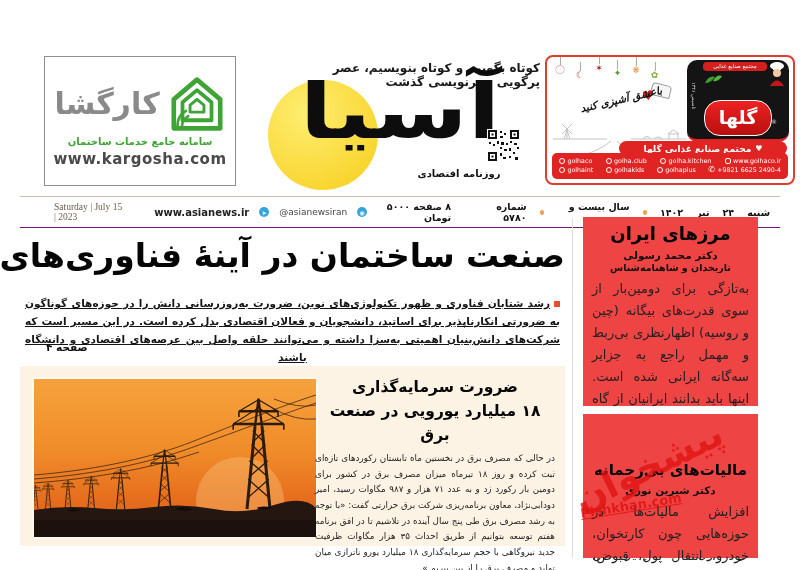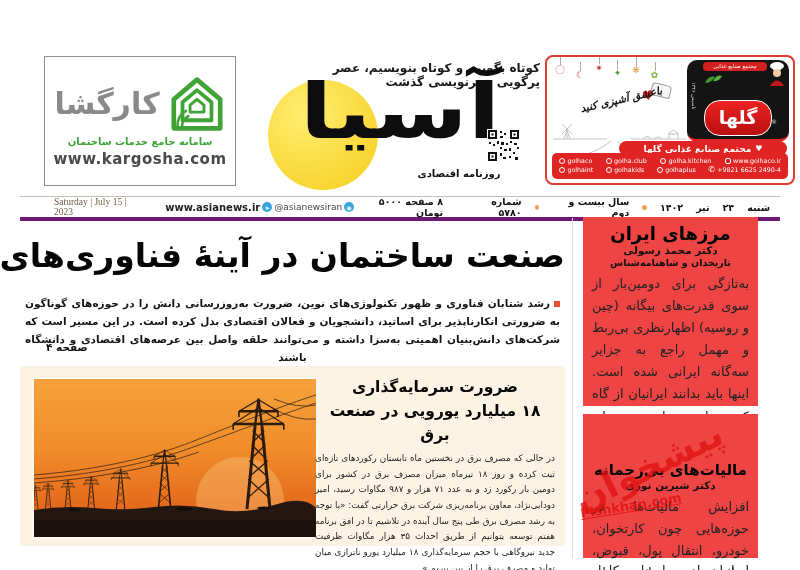--- a/index.html
+++ b/index.html
@@ -61,60 +61,60 @@
   .g-bheart{font-size:8px;color:#fff;}
   .g-footer{position:absolute;left:5px;right:5px;bottom:4px;height:26px;background:#e02424;border-radius:5px;
     color:#fff;display:flex;flex-direction:column;justify-content:center;gap:2px;padding:0 7px;box-sizing:border-box;}
   .g-frow{display:flex;justify-content:space-between;align-items:center;font-size:6.3px;line-height:1;}
   .g-item{display:flex;align-items:center;gap:2.5px;}
   .g-cic{width:6px;height:6px;border:1px solid #fff;border-radius:2px;display:inline-block;box-sizing:border-box;}
   .g-cic.round{border-radius:50%;}
   .g-phn{font-size:8px;line-height:1;}
 
   
-  .datebar{position:absolute;left:20px;top:196px;width:760px;height:25px;box-sizing:border-box;
-    border-top:1px solid #c6beb2;border-bottom:4px solid #701a75;display:flex;align-items:center;
+  .datebar{position:absolute;left:20px;top:196px;width:760px;height:32px;box-sizing:border-box;
+    border-top:1px solid #c6beb2;border-bottom:1px solid #701a75;display:flex;align-items:center;
     justify-content:space-between;padding:0 10px 0 34px;}
   .db-left{display:flex;align-items:center;gap:28px;}
   .db-en{font-family:"Liberation Serif",serif;font-size:9.5px;color:#6e5a48;}
-  .db-webgroup{display:flex;align-items:center;gap:2px;}
+  .db-webgroup{display:flex;align-items:center;gap:10px;}
   .db-site{font-size:10px;font-weight:bold;color:#222;}
   .db-ic{width:10px;height:10px;border-radius:50%;background:#36a6da;color:#fff;font-size:6px;
     display:inline-flex;align-items:center;justify-content:center;}
   .db-handle{font-size:9px;color:#444;}
   .db-fa{display:flex;direction:rtl;align-items:center;gap:13px;font-size:9.5px;font-weight:bold;color:#111;}
   .db-dot{width:5px;height:5px;border-radius:50%;background:#eda14e;}
   .db-price{margin-inline-start:12px;}
 
   
   .kicker{position:absolute;left:20px;top:221px;width:545px;text-align:center;direction:rtl;
     font-size:13px;font-weight:bold;color:#0c0c0c;}
   .headline{position:absolute;left:20px;top:236px;width:545px;text-align:center;direction:rtl;
     font-size:33px;font-weight:800;color:#050505;white-space:nowrap;letter-spacing:-.5px;}
   .lead{position:absolute;left:25px;top:294px;width:535px;direction:rtl;font-size:10.5px;font-weight:600;
-    line-height:1.72;text-align:justify;text-align-last:center;color:#141414;}
+    line-height:1.72;text-align:justify;text-align-last:center;color:#141414;text-decoration:underline;}
   .bullet{display:inline-block;width:6px;height:6px;background:#e2512c;margin-left:4px;vertical-align:middle;}
   .page4{position:absolute;left:46px;top:341px;font-size:10.5px;font-weight:bold;direction:rtl;color:#111;}
 
   
   .feature{position:absolute;left:20px;top:366px;width:545px;height:180px;background:#fcf3e4;}
   .photo{position:absolute;left:12px;top:11px;width:282px;height:158px;border:2px solid #fff8ec;box-sizing:content-box;}
   .photo svg{display:block;width:100%;height:100%;}
   .ftext{position:absolute;right:10px;top:9px;width:240px;direction:rtl;}
   .f-h{text-align:center;font-size:15.5px;font-weight:800;line-height:1.55;color:#070707;}
   .f-body{margin-top:4px;font-size:8.8px;line-height:1.78;text-align:justify;color:#1d1d1d;}
 
   
   .vline{position:absolute;left:572px;top:218px;width:1px;height:340px;background:#e3dfd7;}
   .colbox{position:absolute;left:583px;width:175px;background:#ef4444;padding:6px 9px;box-sizing:border-box;direction:rtl;}
   .col1{top:217px;height:189px;}
   .col2{top:414px;height:144px;padding-top:5px;}
   .col-title{text-align:center;font-size:18px;font-weight:800;color:#060606;}
   .col2 .col-title{font-size:15px;margin-top:42px;}
-  .col-author{text-align:center;font-size:10.5px;font-weight:bold;color:#101010;}
+  .col-author{text-align:center;font-size:10.5px;font-weight:bold;margin-top:5px;color:#101010;}
   .col-byline{text-align:center;font-size:9.5px;font-weight:bold;margin-top:1px;color:#101010;}
   .col-body{margin-top:5px;font-size:13px;line-height:1.7;text-align:justify;color:#222;}
   .col-page{margin-top:3px;font-size:10px;font-weight:bold;text-align:left;color:#111;}
 
   
   .wm{position:absolute;left:560px;top:420px;width:230px;height:130px;pointer-events:none;z-index:6;}
   .wm-text{position:absolute;left:16px;top:60px;font-size:37px;font-weight:bold;color:#e01212;opacity:.78;
     transform:rotate(-26deg);transform-origin:left center;direction:rtl;letter-spacing:1px;}
   .wm-url{position:absolute;left:20px;top:78px;font-size:13px;font-weight:bold;color:#e01212;opacity:.85;
     text-decoration:underline;transform:rotate(-9deg);}

